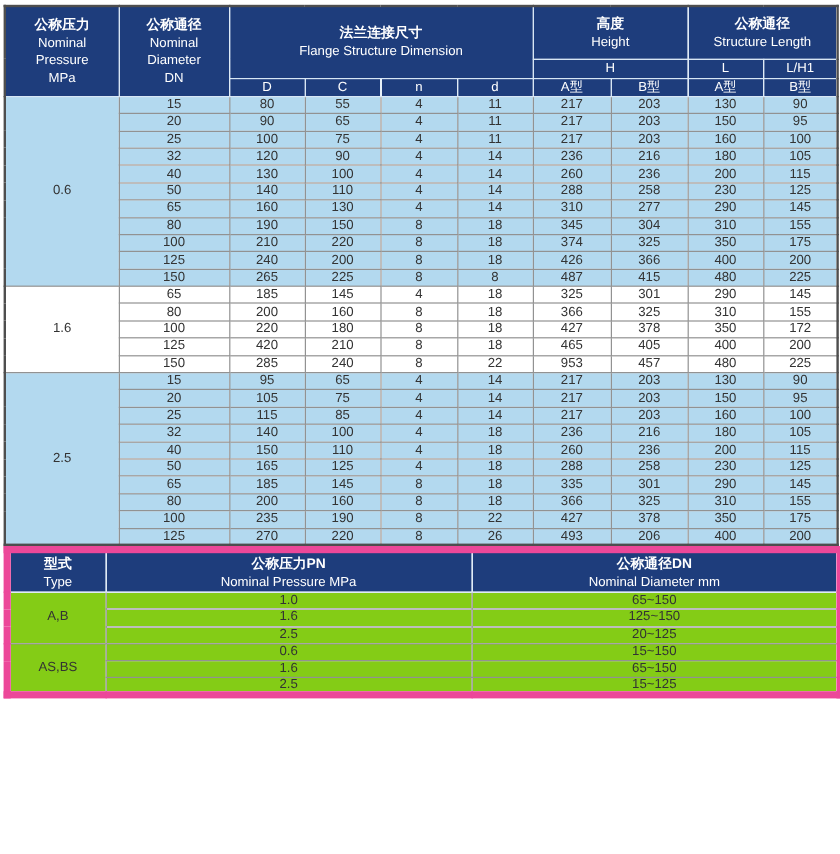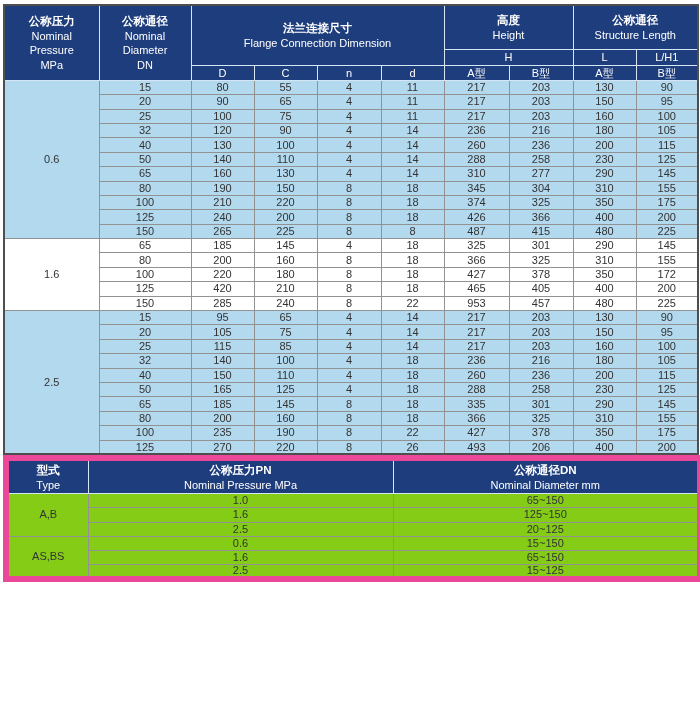--- a/index.html
+++ b/index.html
@@ -90,21 +90,21 @@
 MPa</span>
         </th>
         <th rowspan="3">
           <span class="zh">公称通径</span>
           <span class="en">Nominal
 Diameter
 DN</span>
         </th>
         <th colspan="4" rowspan="2">
           <span class="zh">法兰连接尺寸</span>
-          <span class="en">Flange Connection Dimension</span>
+          <span class="en">Flange Structure Dimension</span>
         </th>
         <th colspan="2">
           <span class="zh">高度</span>
           <span class="en">Height</span>
         </th>
         <th colspan="2">
           <span class="zh">公称通径</span>
           <span class="en">Structure Length</span>
         </th>
       </tr>

